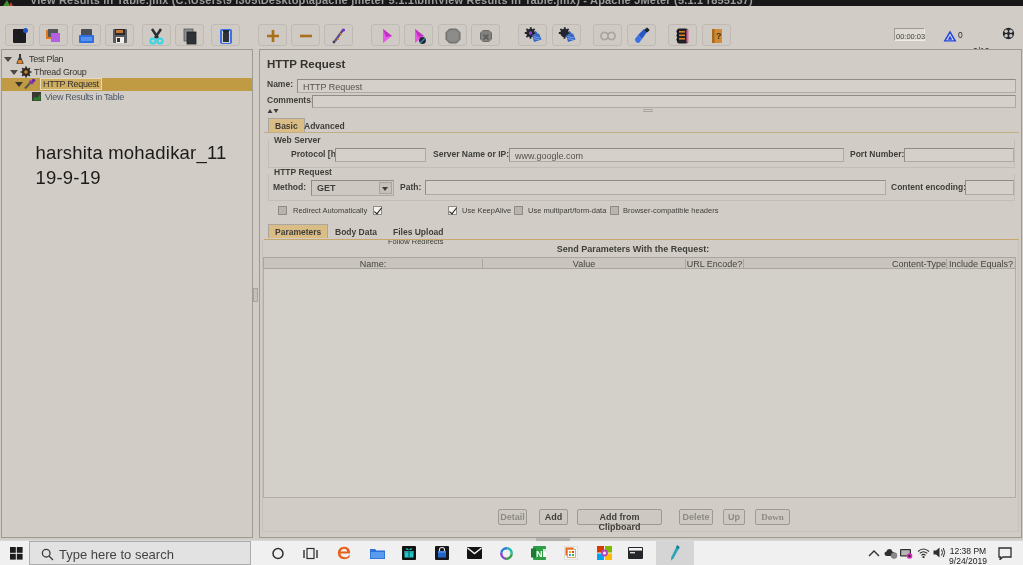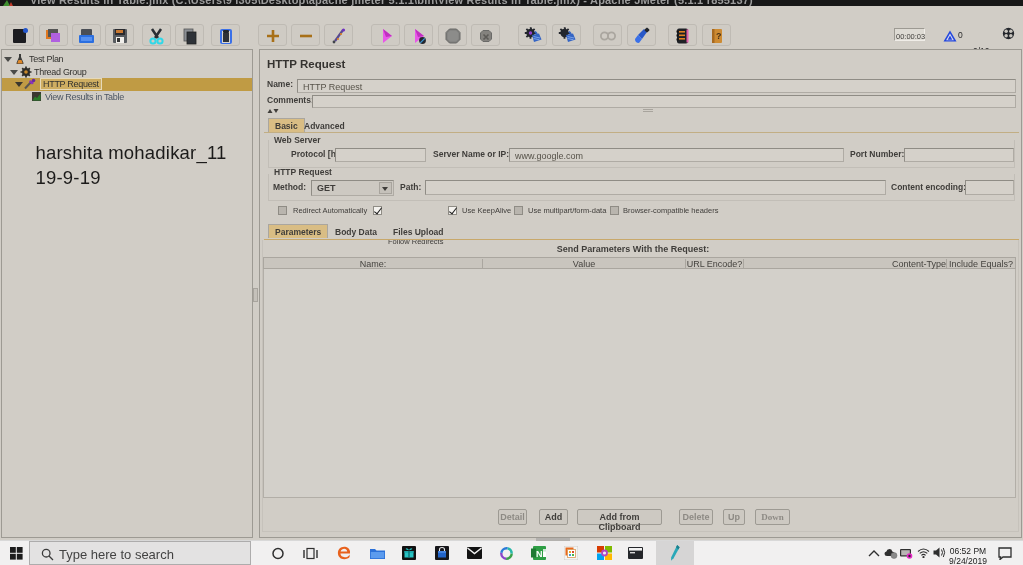--- a/index.html
+++ b/index.html
@@ -427,20 +427,20 @@
         <circle cx="9.5" cy="8" r="1.2" fill="#2a2a2a"></circle>
       </svg>
   <svg class="abs" style="left:917px; top:7px;" width="13" height="10">
         <path d="M1 3.5 Q6.5 -1.5 12 3.5 M2.7 5.4 Q6.5 2 10.3 5.4 M4.4 7.3 Q6.5 5.4 8.6 7.3" fill="none" stroke="#2f2f2f" stroke-width="1.1"></path>
         <circle cx="6.5" cy="9" r="1.1" fill="#2f2f2f"></circle>
       </svg>
   <svg class="abs" style="left:933px; top:6px;" width="13" height="11">
         <path d="M0.5 3.5 H3 L6.5 0.5 V10.5 L3 7.5 H0.5 Z" fill="#2f2f2f"></path>
         <path d="M8.5 2.5 Q10.5 5.5 8.5 8.5 M10.3 1 Q13 5.5 10.3 10" fill="none" stroke="#2f2f2f" stroke-width="1"></path>
       </svg>
-  <div class="abs" style="left:948px; top:5px; width:40px; text-align:center; font-size:8.5px; color:#1a1a1a;">06:52 PM</div>
+  <div class="abs" style="left:948px; top:5px; width:40px; text-align:center; font-size:8.5px; color:#1a1a1a;">12:38 PM</div>
   <div class="abs" style="left:944px; top:15px; width:48px; text-align:center; font-size:8.5px; color:#1a1a1a;">9/24/2019</div>
   <svg class="abs" style="left:998px; top:6px;" width="14" height="13">
         <path d="M1 1 H13 V10 H5 L2 12.5 L2.6 10 H1 Z" fill="none" stroke="#2f2f2f" stroke-width="1.3"></path>
       </svg>
 </div>
 </div>
 <div class="abs" style="left:536px; top:538px; width:34px; height:3px; background:#b3b1ae;"></div>
 
 </body></html>

